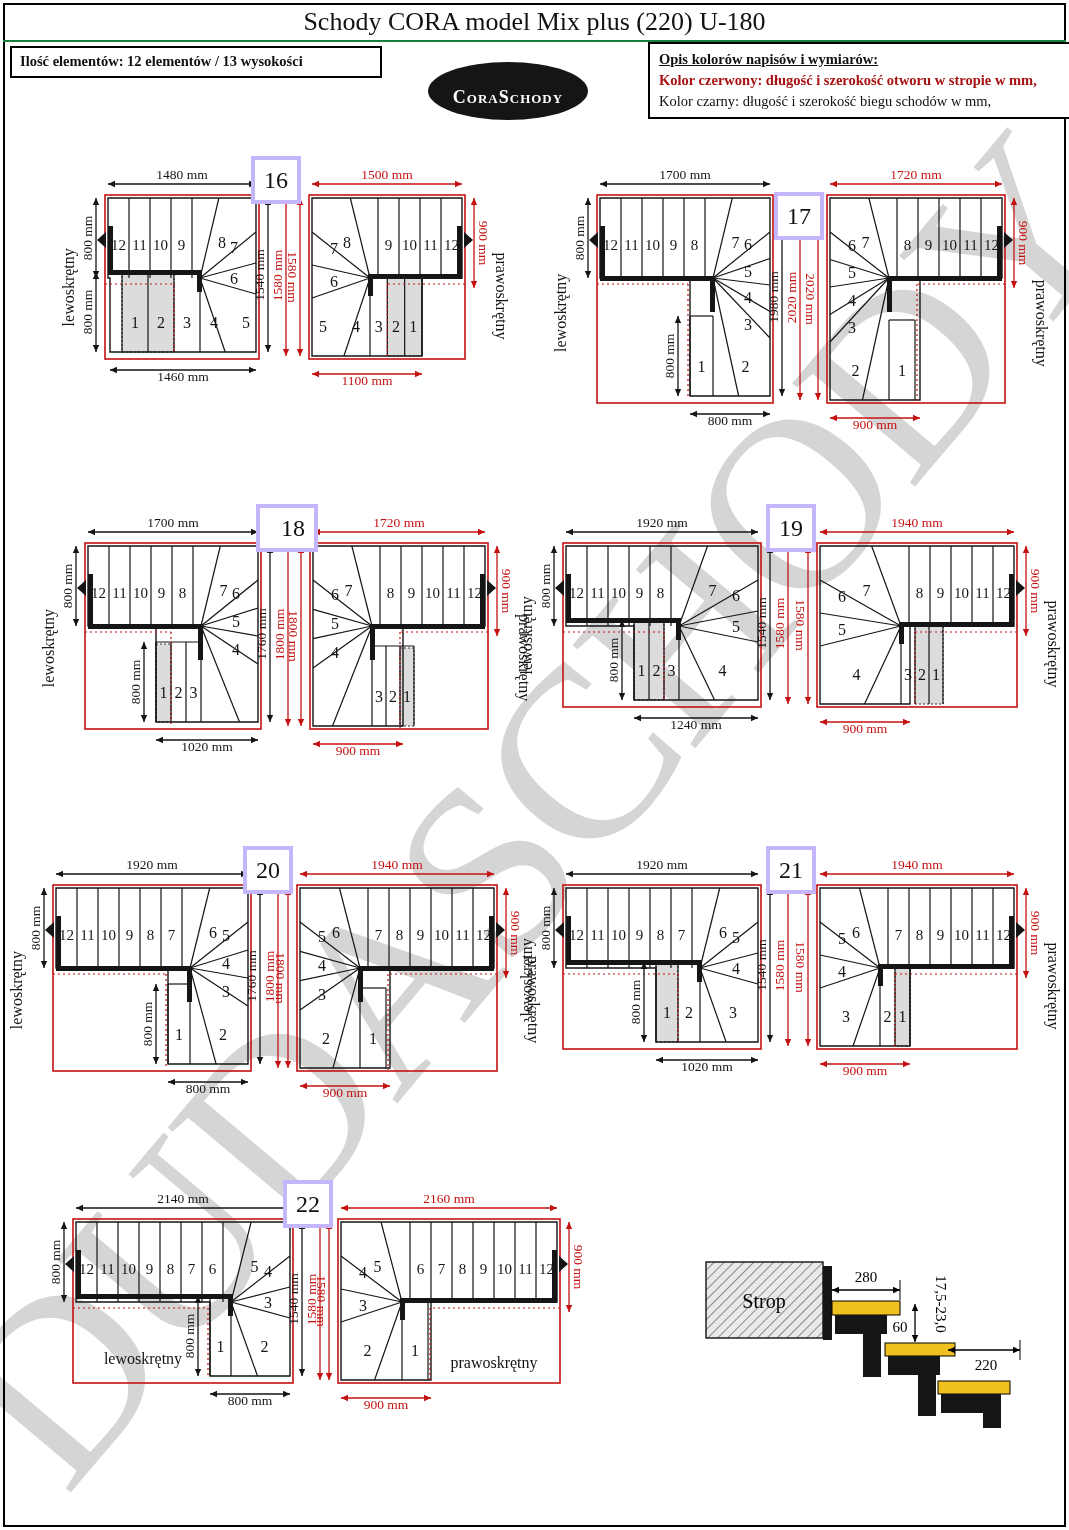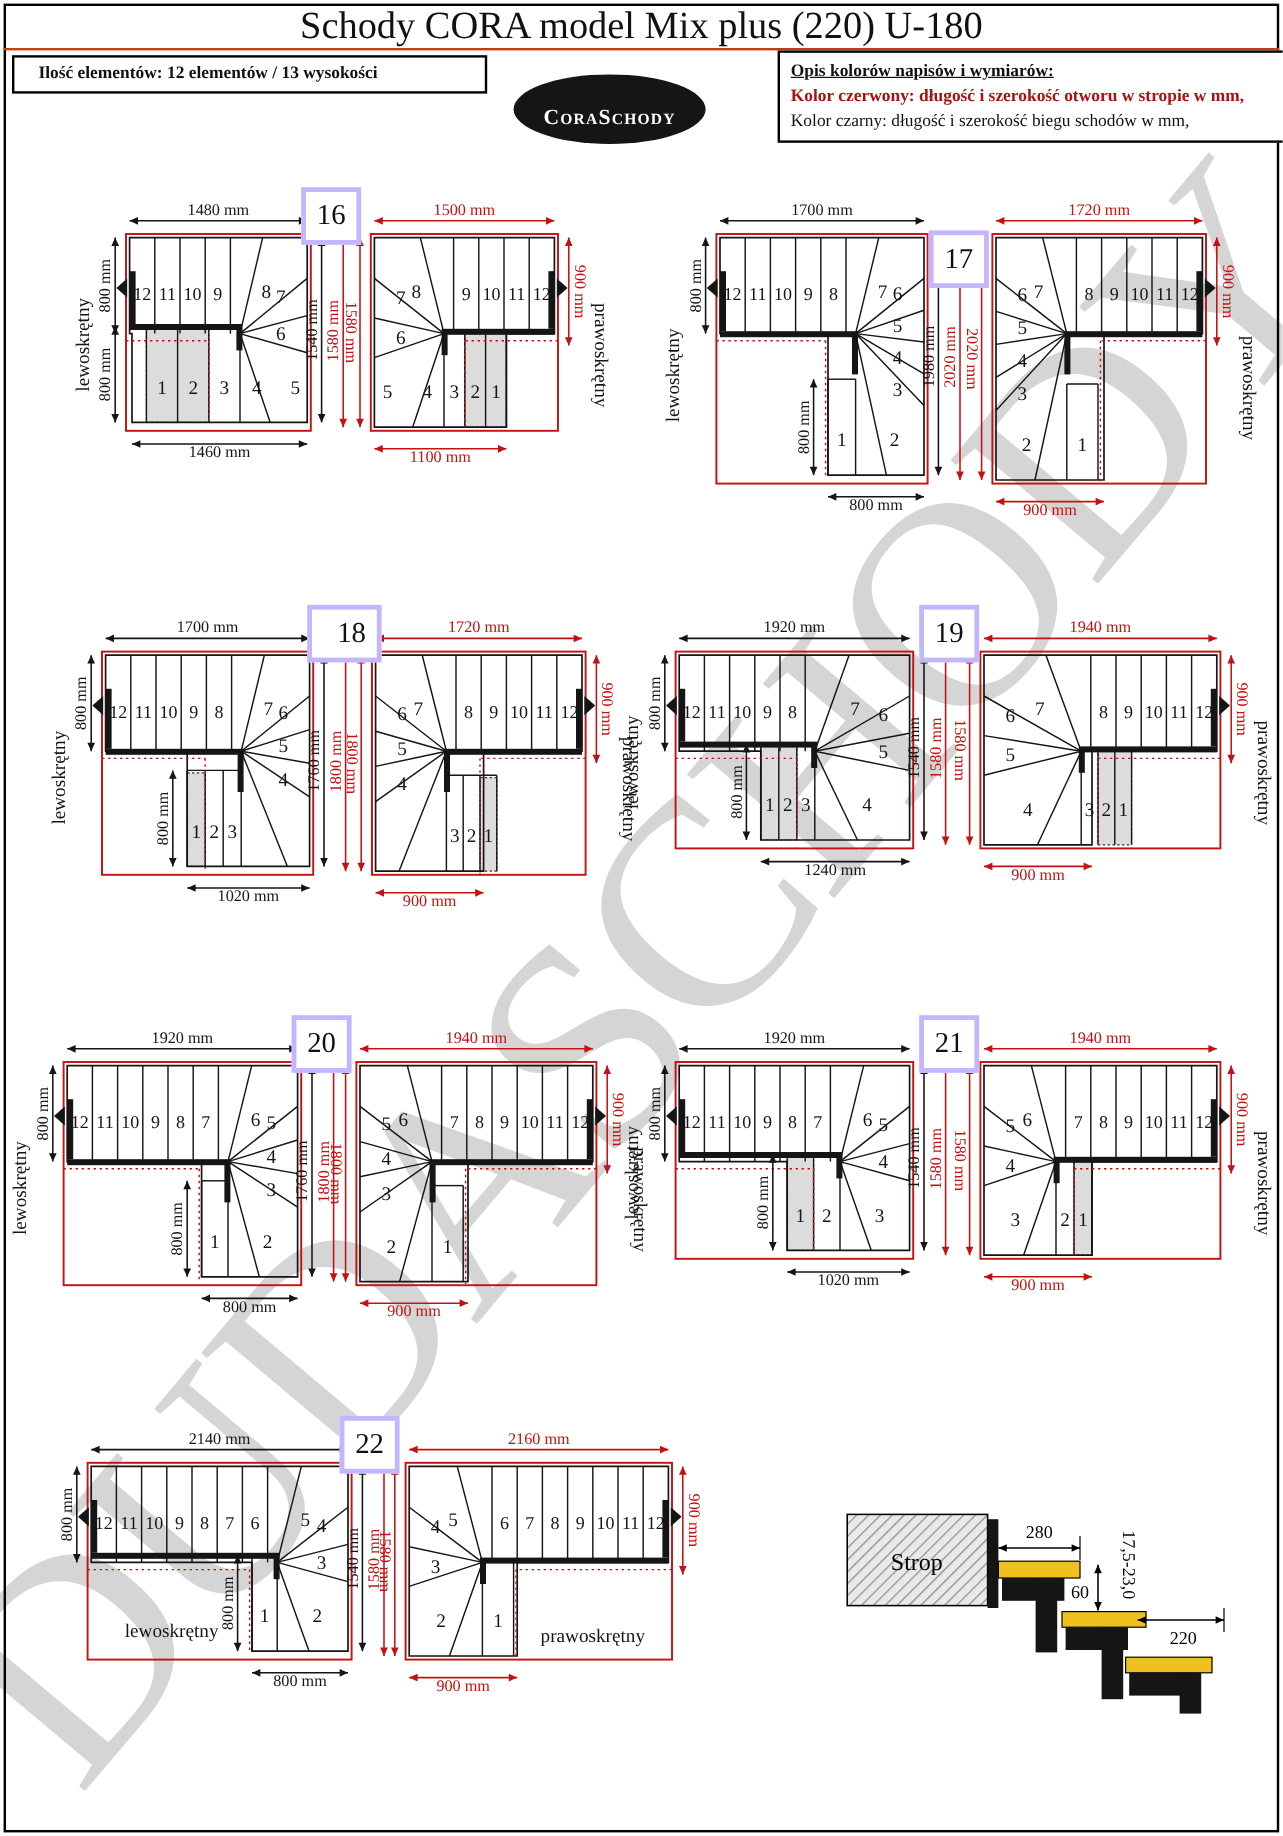--- a/index.html
+++ b/index.html
@@ -1,21 +1,21 @@
 <!DOCTYPE html>
 <html><head>
 <meta charset="utf-8">
 <style>
   html,body{margin:0;padding:0;background:#fff;}
   .page{position:relative;width:1069px;height:1530px;background:#ffffff;overflow:hidden;
         font-family:"Liberation Serif","DejaVu Serif",serif;color:#111;}
   .page-border{position:absolute;inset:3px;border:2px solid #000;z-index:2;pointer-events:none;}
-  .title-bar{position:absolute;left:3px;top:3px;right:3px;height:37px;border-bottom:2px solid #c2410c;
-             display:flex;align-items:center;justify-content:center;font-size:32px;z-index:3;background:transparent;}
-  .info-box{position:absolute;left:10px;top:46px;width:352px;border:2px solid #000;padding:4px 20px;
+  .title-bar{position:absolute;left:3px;top:3px;right:3px;height:37px;border-bottom:2px solid #15803d;
+             display:flex;align-items:center;justify-content:center;font-size:26px;z-index:3;background:transparent;}
+  .info-box{position:absolute;left:10px;top:46px;width:352px;border:2px solid #000;padding:4px 8px;
             font-size:14.5px;font-weight:bold;line-height:1.35;z-index:3;background:#fff;}
   .logo{position:absolute;left:428px;top:62px;width:160px;height:58px;background:#151515;border-radius:50%;
         display:flex;align-items:center;justify-content:center;z-index:3;}
   .logo span{color:#fff;font-size:18px;letter-spacing:1px;font-variant:small-caps;font-weight:bold;margin-top:12px;}
   .legend-box{position:absolute;left:648px;top:42px;width:412px;border:2px solid #000;padding:5px 9px;
               font-size:14.5px;line-height:1.45;z-index:3;background:#fff;}
   .legend-box .hd{font-weight:bold;text-decoration:underline;}
   .legend-box .red{color:#a81212;font-weight:bold;}
   .watermark{position:absolute;left:50%;top:53%;transform:translate(-50%,-50%) rotate(-50deg);
              font-size:245px;color:#cbcbcb;opacity:.8;white-space:nowrap;letter-spacing:-6px;

